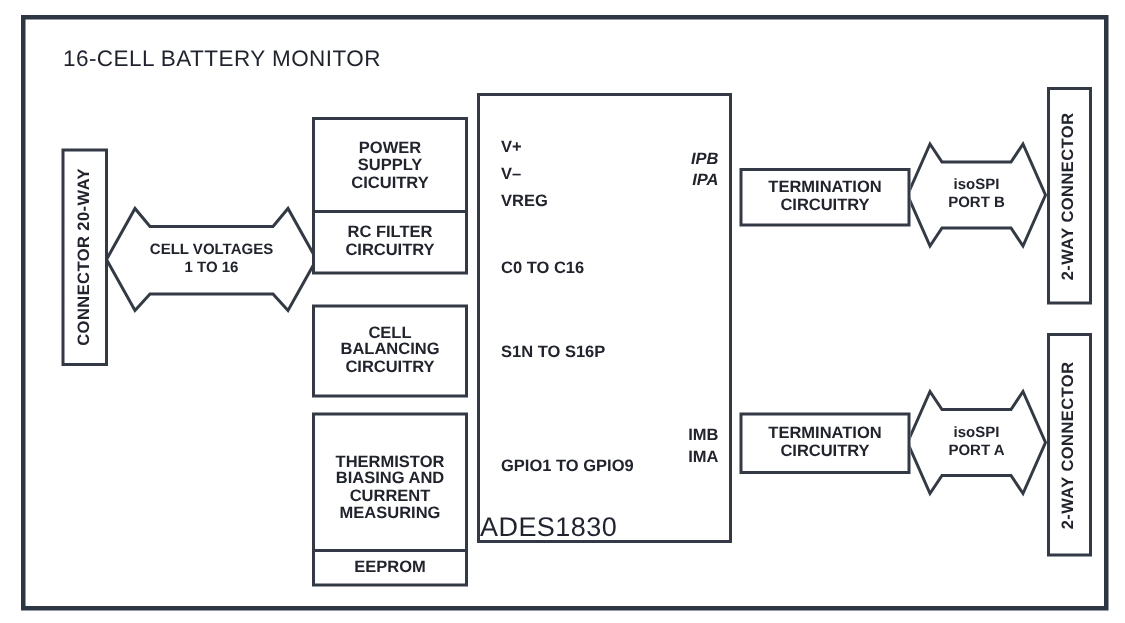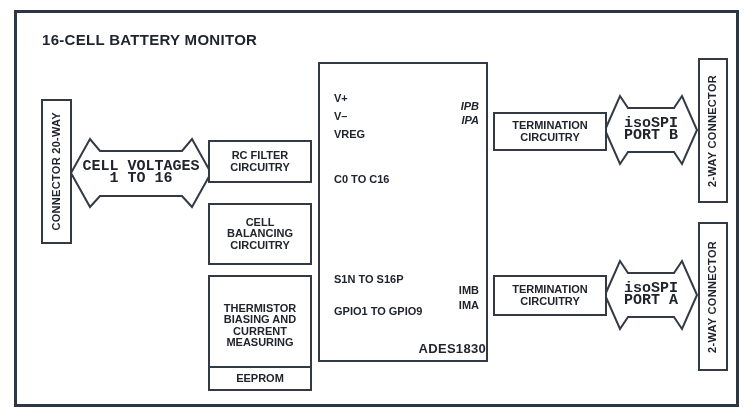--- a/index.html
+++ b/index.html
@@ -21,21 +21,21 @@
     left: 14px; top: 10px;
     width: 725px; height: 397px;
     border: 3px solid #2e3543;
     box-sizing: border-box;
     background: #ffffff;
   }
   .title {
     position: absolute;
     left: 42px; top: 31px;
     font-size: 15px;
-    font-weight: bold;
+    font-weight: normal;
     letter-spacing: 0.3px;
     color: #1f232e;
     white-space: nowrap;
   }
   .box {
     position: absolute;
     border: 2px solid #333a46;
     box-sizing: border-box;
     background: #ffffff;
     display: flex;
@@ -72,35 +72,34 @@
     white-space: pre-line;
     line-height: 18px;
     color: #21242d;
   }
   .pin.single { line-height: 12px; }
   .pin.right2 { text-align: right; }
   .partname {
     position: absolute;
     left: 0; top: 277px;
     width: 100%;
-    text-align: right;
-    font-size: 13px;
-    font-weight: bold;
+    text-align: left;
+    font-size: 18px;
+    font-weight: normal;
     letter-spacing: 0.3px;
     color: #1f232e;
   }
   .arrow-label {
     position: absolute;
     text-align: center;
-    font-size: 15px;
+    font-size: 10px;
     font-weight: bold;
     line-height: 11.5px;
     white-space: pre-line;
     color: #21242d;
-    font-family: Liberation Mono, monospace;
   }
   svg.arrows {
     position: absolute;
     left: 0; top: 0;
     width: 750px; height: 415px;
   }
   svg.arrows polygon {
     fill: #ffffff;
     stroke: #333a46;
     stroke-width: 2;
@@ -122,20 +121,23 @@
     <polygon points="605,295 620,261 628,273 674,273 682,261 697,295 682,329 674,317 628,317 620,329"></polygon>
   </svg>
 
   <div class="box vbox" style="left:41px; top:99px; width:31px; height:145px;">
     <span class="vlabel">CONNECTOR 20-WAY</span>
   </div>
 
   <div class="arrow-label" style="left:71px; top:161px; width:140px;">CELL VOLTAGES
 1 TO 16</div>
 
+  <div class="box ml" style="left:208px; top:78px; width:104px; height:66px;">POWER
+SUPPLY
+CICUITRY</div>
 
   <div class="box ml" style="left:208px; top:140px; width:104px; height:43px;">RC FILTER
 CIRCUITRY</div>
 
   <div class="box ml" style="left:208px; top:203px; width:104px; height:62px;">CELL
 BALANCING
 CIRCUITRY</div>
 
   <div class="box ml" style="left:208px; top:275px; width:104px; height:101px;">THERMISTOR
 BIASING AND
@@ -144,21 +146,21 @@
 
   <div class="box ml" style="left:208px; top:366px; width:104px; height:25px;">EEPROM</div>
 
   <div class="chip">
     <div class="pin" style="left:14px; top:25px;">V+
 V–
 VREG</div>
     <div class="pin right2" style="right:7px; top:36px; line-height:13.5px;font-style:italic;">IPB
 IPA</div>
     <div class="pin single" style="left:14px; top:109px;">C0 TO C16</div>
-    <div class="pin single" style="left:14px; top:165px;margin-top:44px;">S1N TO S16P</div>
+    <div class="pin single" style="left:14px; top:165px;">S1N TO S16P</div>
     <div class="pin right2" style="right:7px; top:219px; line-height:15px;">IMB
 IMA</div>
     <div class="pin single" style="left:14px; top:241px;">GPIO1 TO GPIO9</div>
     <div class="partname">ADES1830</div>
   </div>
 
   <div class="box ml" style="left:493px; top:112px; width:114px; height:39px;">TERMINATION
 CIRCUITRY</div>
 
   <div class="arrow-label" style="left:605px; top:118px; width:92px;">isoSPI

